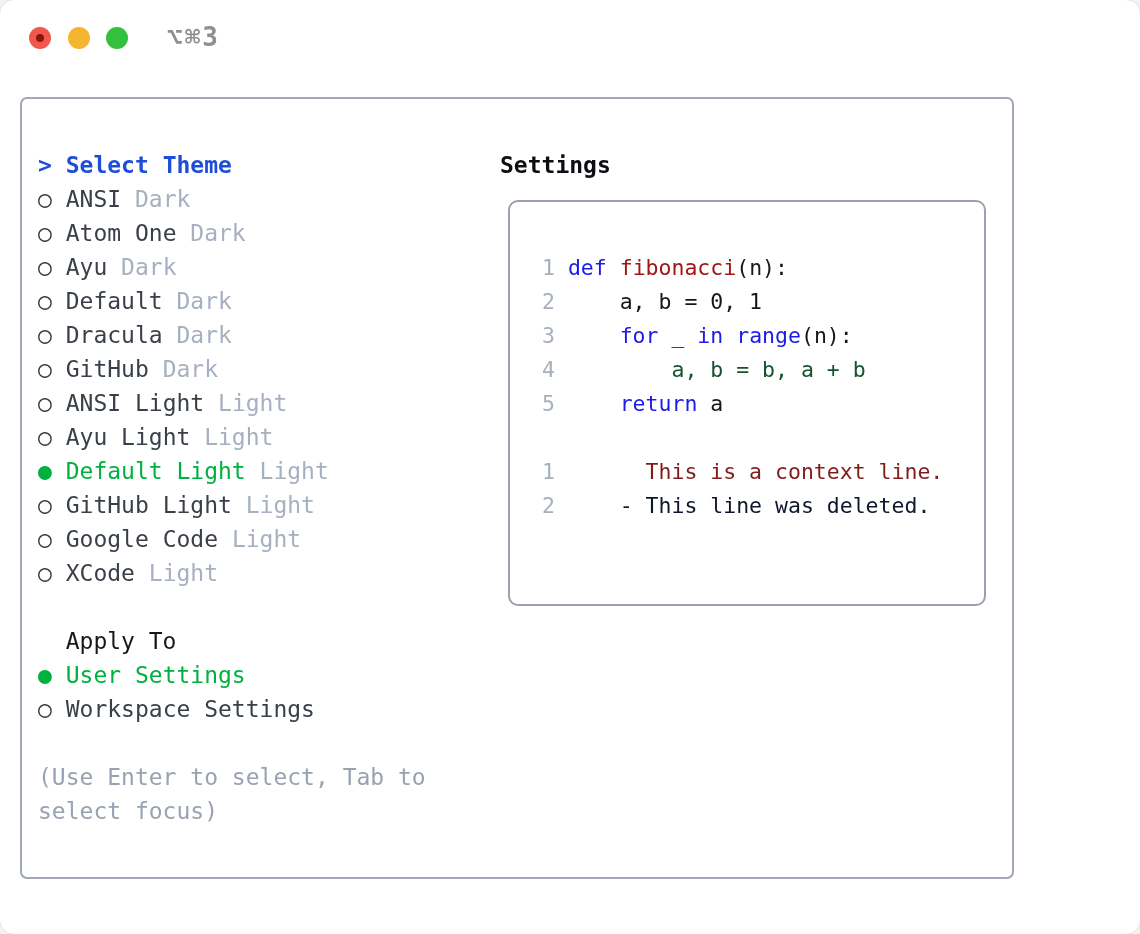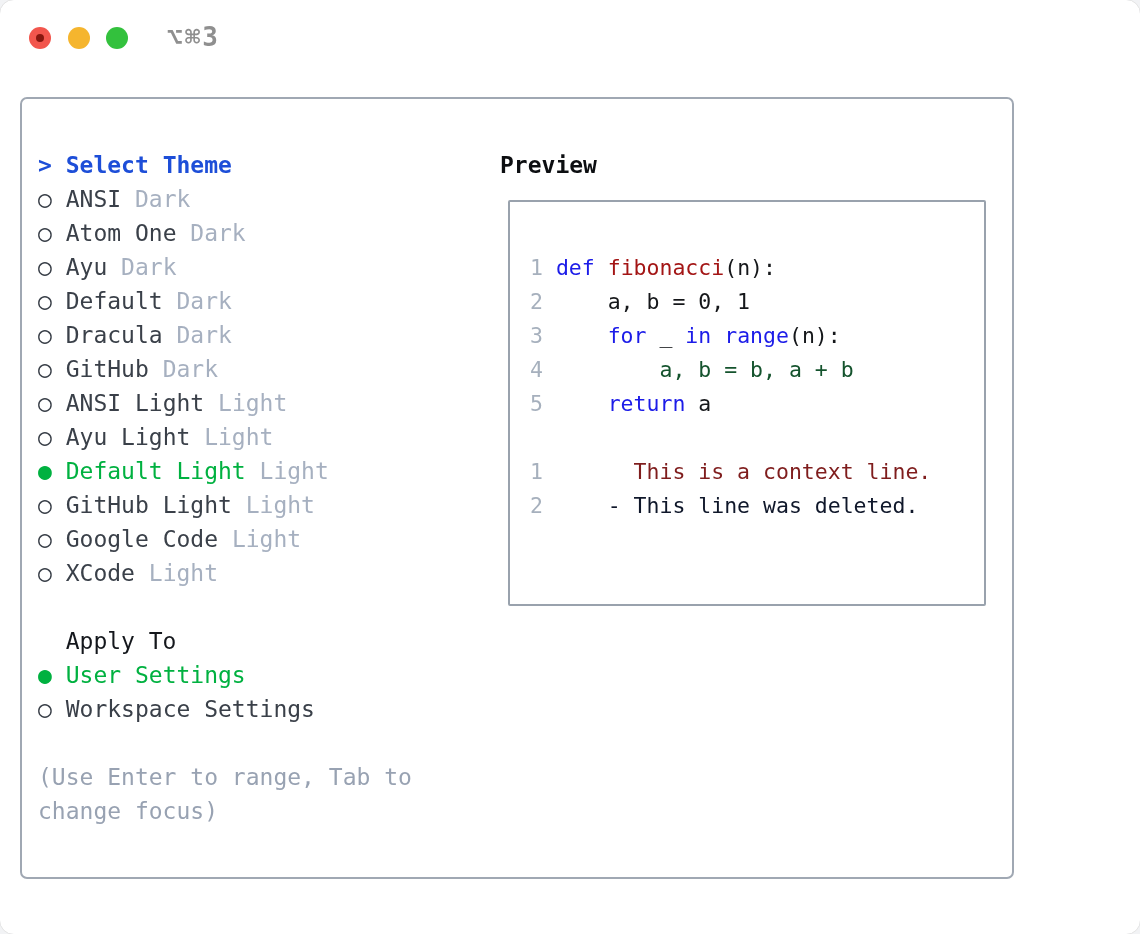--- a/index.html
+++ b/index.html
@@ -26,22 +26,22 @@
   .apply-header{top:624px;color:#14171c;padding-left:2ch;}
   .apply-list{top:658px;}
   .row{height:34px;white-space:pre;}
   .theme-row,.apply-row{color:#3a4049;cursor:pointer;}
   .bullet{color:#3a4049;}
   .variant{color:#a6b0c0;}
   .hint{position:absolute;left:38px;top:760px;width:412px;font-size:23px;line-height:34px;color:#98a2b2;white-space:normal;}
   
   .preview-title{position:absolute;left:500px;top:148px;font-size:23px;line-height:34px;font-weight:bold;color:#0c0e11;}
   .preview-box{position:absolute;left:508px;top:200px;width:478px;height:406px;
-    border:2px solid #99a2ad;border-radius:2px;box-sizing:border-box;
-    padding:49px 0 0 20px;background:#fff;}
+    border:2px solid #99a2ad;border-radius:10px;box-sizing:border-box;
+    padding:49px 0 0 32px;background:#fff;}
   .code-line{white-space:pre;font-size:21.5px;line-height:34px;height:34px;}
 </style>
 </head>
 <body>
 
 <div class="window">
 
   <div class="titlebar">
     <div class="light light-close">
         <div class="innerdot"></div>
@@ -54,23 +54,23 @@
   <div class="panel"></div>
 
   <div class="lefttext select-header"><span>&gt; </span><span>Select Theme</span></div>
 
   <div class="lefttext theme-list" id="theme-list"><div class="row theme-row"><span class="bullet">○ </span><span class="tname">ANSI</span><span class="variant"> Dark</span></div><div class="row theme-row"><span class="bullet">○ </span><span class="tname">Atom One</span><span class="variant"> Dark</span></div><div class="row theme-row"><span class="bullet">○ </span><span class="tname">Ayu</span><span class="variant"> Dark</span></div><div class="row theme-row"><span class="bullet">○ </span><span class="tname">Default</span><span class="variant"> Dark</span></div><div class="row theme-row"><span class="bullet">○ </span><span class="tname">Dracula</span><span class="variant"> Dark</span></div><div class="row theme-row"><span class="bullet">○ </span><span class="tname">GitHub</span><span class="variant"> Dark</span></div><div class="row theme-row"><span class="bullet">○ </span><span class="tname">ANSI Light</span><span class="variant"> Light</span></div><div class="row theme-row"><span class="bullet">○ </span><span class="tname">Ayu Light</span><span class="variant"> Light</span></div><div class="row theme-row"><span class="bullet" style="color: rgb(0, 177, 64);">● </span><span class="tname" style="color: rgb(0, 177, 64);">Default Light</span><span class="variant"> Light</span></div><div class="row theme-row"><span class="bullet">○ </span><span class="tname">GitHub Light</span><span class="variant"> Light</span></div><div class="row theme-row"><span class="bullet">○ </span><span class="tname">Google Code</span><span class="variant"> Light</span></div><div class="row theme-row"><span class="bullet">○ </span><span class="tname">XCode</span><span class="variant"> Light</span></div></div>
 
   <div class="lefttext apply-header">Apply To</div>
 
   <div class="lefttext apply-list" id="apply-list"><div class="row apply-row"><span class="bullet" style="color: rgb(0, 177, 64);">● </span><span class="tname" style="color: rgb(0, 177, 64);">User Settings</span></div><div class="row apply-row"><span class="bullet">○ </span><span class="tname">Workspace Settings</span></div></div>
 
-  <div class="hint">(Use Enter to range, Tab to change focus)</div>
+  <div class="hint">(Use Enter to select, Tab to select focus)</div>
 
-  <div class="preview-title">Preview</div>
+  <div class="preview-title">Settings</div>
 
   <div class="preview-box" id="preview-box">
       <div class="code-line"><span class="seg" style="color: rgb(166, 176, 189);">1 </span><span class="seg" style="color: rgb(28, 28, 232);">def</span><span class="seg" style="color: rgb(21, 23, 26);"> </span><span class="seg" style="color: rgb(163, 21, 21);">fibonacci</span><span class="seg" style="color: rgb(21, 23, 26);">(n):</span></div>
       <div class="code-line"><span class="seg" style="color: rgb(166, 176, 189);">2 </span><span class="seg" style="color: rgb(21, 23, 26);">    a, b = 0, 1</span></div>
       <div class="code-line"><span class="seg" style="color: rgb(166, 176, 189);">3 </span><span class="seg" style="color: rgb(21, 23, 26);">    </span><span class="seg" style="color: rgb(28, 28, 232);">for</span><span class="seg" style="color: rgb(21, 23, 26);"> _ </span><span class="seg" style="color: rgb(28, 28, 232);">in</span><span class="seg" style="color: rgb(21, 23, 26);"> </span><span class="seg" style="color: rgb(28, 28, 232);">range</span><span class="seg" style="color: rgb(21, 23, 26);">(n):</span></div>
       <div class="code-line"><span class="seg" style="color: rgb(166, 176, 189);">4 </span><span class="seg" style="color: #14532d;">        a, b = b, a + b</span></div>
       <div class="code-line"><span class="seg" style="color: rgb(166, 176, 189);">5 </span><span class="seg" style="color: rgb(21, 23, 26);">    </span><span class="seg" style="color: rgb(28, 28, 232);">return</span><span class="seg" style="color: rgb(21, 23, 26);"> a</span></div>
       <div class="code-line"></div>
       <div class="code-line"><span class="seg" style="color: rgb(166, 176, 189);">1 </span><span class="seg" style="color: #7f1d1d;">      This is a context line.</span></div>
       <div class="code-line"><span class="seg" style="color: rgb(166, 176, 189);">2 </span><span class="seg" style="color: #0f172a;">    - This line was deleted.</span></div>

